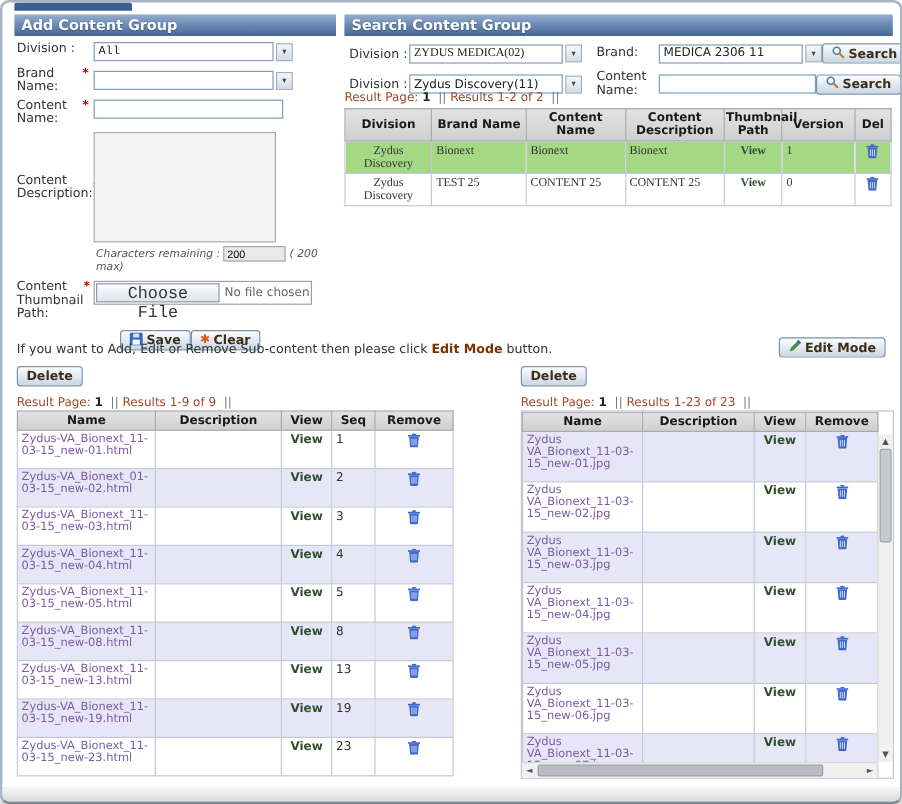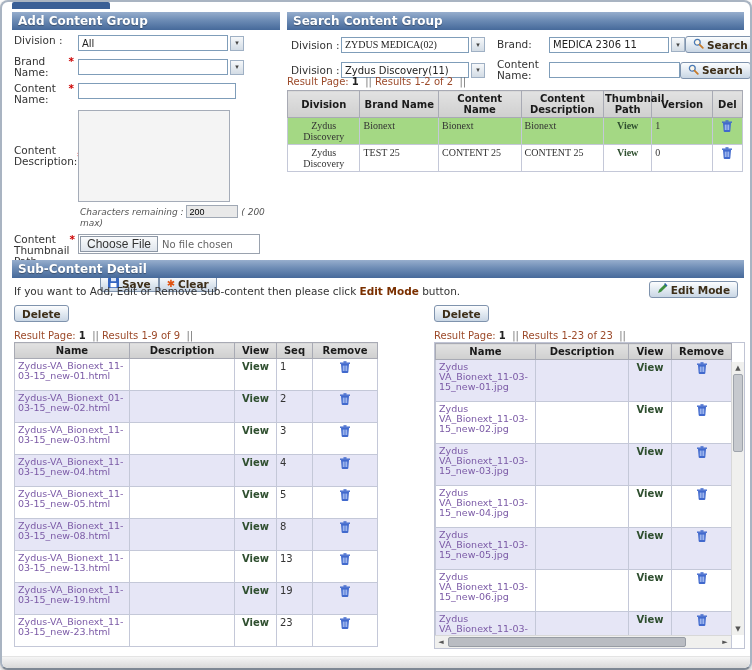--- a/index.html
+++ b/index.html
@@ -32,22 +32,22 @@
   .txt { border:1px solid #7f9db9; height:16px; font-size:10px; padding:0 2px;
     background:#fff; font-family:"DejaVu Sans",sans-serif; }
   .ta { width:152px; height:92px; border:1px solid #a5acb8; background:#f4f4f4;
     resize:none; }
   .chars { font-size:9px; color:#555; font-style:italic; margin:-2px 0 6px 66px; }
   .chars-box { width:52px; height:13px; border:1px solid #a0a8b4; background:#e9e9e9;
     font-size:9px; padding:4px 2px; }
   .filebox { border:1px solid #9aa2ae; background:#fff; display:inline-flex;
     align-items:center; width:182px; height:20px; padding:1px; }
   .file-btn { border:1px solid #8d97a5; background:linear-gradient(#fafbfc,#dfe5ec);
-    font-size:12px; height:16px; padding:0 6px; cursor:pointer; color:#333;
-    font-family:Liberation Sans, sans-serif; }
+    font-size:14px; height:16px; padding:0 6px; cursor:pointer; color:#333;
+    font-family:Liberation Mono, monospace; }
   .file-status { font-size:10px; color:#666; margin-left:4px; white-space:nowrap; }
 
   .btn { display:inline-flex; align-items:center; gap:3px;
     background:linear-gradient(180deg,#fcfdfe,#dde6ef 60%,#c9d6e4);
     border:1px solid #7f93ad; border-radius:3px; font-size:10.5px; font-weight:bold;
     color:#3d2e18; padding:0 7px; height:17px; cursor:pointer;
     font-family:"DejaVu Sans",sans-serif; }
   .btn-row { margin:8px 0 0 86px; display:flex; }
   .clear-glyph { color:#e0520f; font-size:10px; font-weight:bold; }
 
@@ -113,21 +113,21 @@
   <div class="topfrag"></div>
 
   <div class="panel-add">
     <div class="bar">Add Content Group</div>
     <div class="form">
       <div class="frow">
         <div class="flabel">
             <span>Division :</span>
           </div>
         <div class="combo">
-          <input class="combo-box" style="width: 150px;" value="All">
+          <input class="combo-box" style="width: 150px; font-family: Liberation Mono, monospace;" value="All">
           <span class="combo-btn">▾</span>
         </div>
       </div>
       <div class="frow">
         <div class="flabel">
             <span>Brand Name:</span>
             <span class="req">*</span>
           </div>
         <div class="combo">
           <input class="combo-box" style="width: 150px;" value="">
@@ -274,21 +274,20 @@
                   <path d="M1 3h8l-.7 8.2a1 1 0 0 1-1 .8H2.7a1 1 0 0 1-1-.8L1 3z" fill="#4169cd"></path>
                   <rect x="0" y="1.5" width="10" height="1.4" fill="#4169cd"></rect>
                   <rect x="3.4" y="0.2" width="3.2" height="1.5" rx="0.4" fill="#4169cd"></rect>
                   <path d="M3.3 4.6v5.4M5 4.6v5.4M6.7 4.6v5.4" stroke="#cfe0ff" stroke-width="0.8"></path>
                 </svg></span></td>
           </tr>
         </tbody>
     </table>
   </div>
 
-  <div class="bar bar-sub">Sub-Content Detail</div>
 
   <div class="instruction">
     <span>If you want to Add, Edit or Remove Sub-content then please click</span>
     <b>Edit Mode</b>
     <span>button.</span>
   </div>
   <button class="btn edit-btn">
     <span><svg width="11" height="11" viewBox="0 0 11 11">
           <path d="M1 10l1.2-3.2L8 1l2 2-5.8 5.8z" fill="#3f8f3f"></path>
           <path d="M7.6 0.6l2.4 2.4" stroke="#2a5fa8" stroke-width="1.4"></path>

